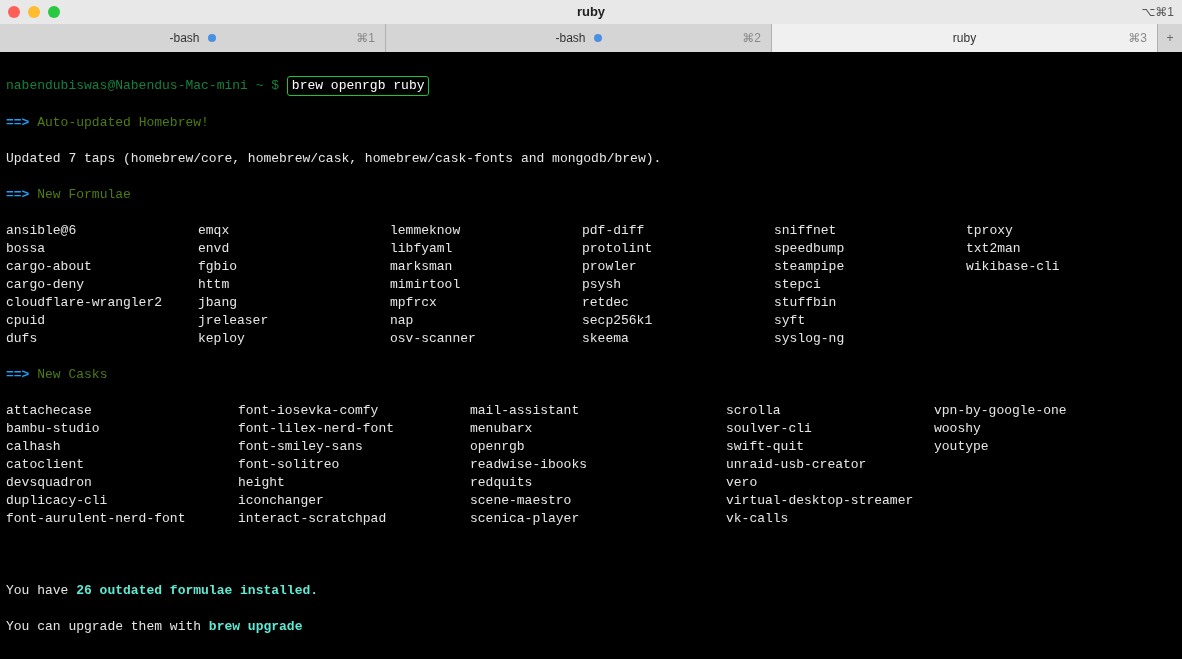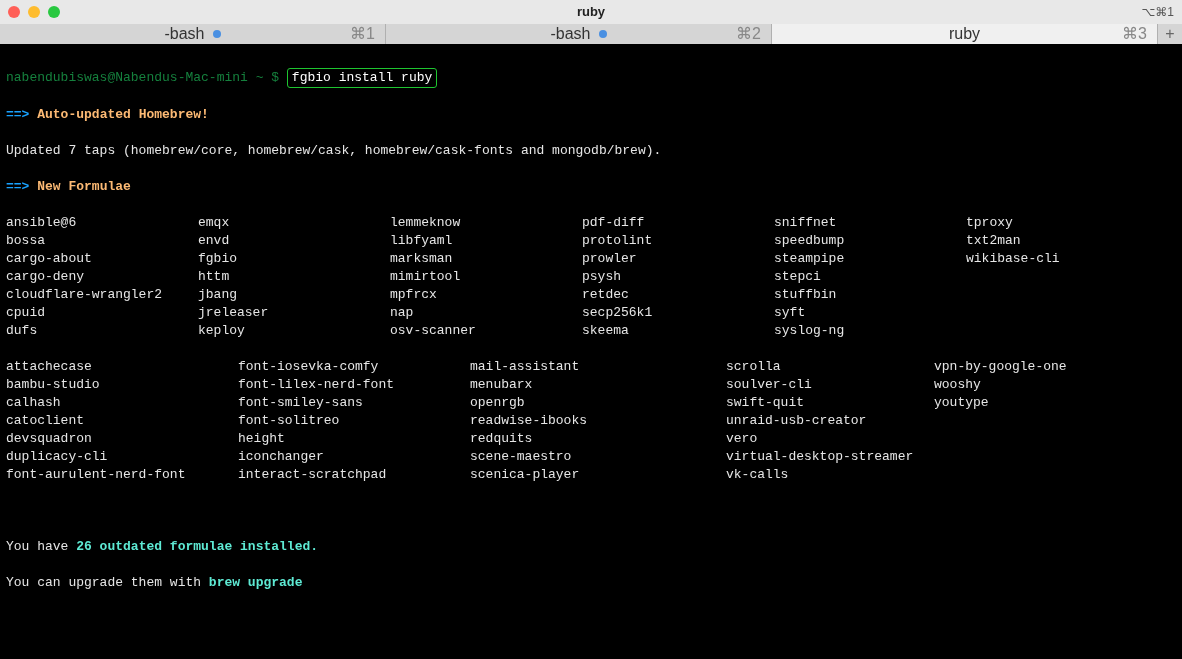--- a/index.html
+++ b/index.html
@@ -28,22 +28,22 @@
 .tl.green { background: #28c840; }
 .title-text {
   position: absolute; left: 0; right: 0; text-align: center;
   color: #222; font-weight: 600; font-size: 13px; font-family: -apple-system, sans-serif;
   pointer-events: none;
 }
 .titlebar-right {
   margin-left: auto; color: #555; font-size: 12px; font-family: -apple-system, sans-serif;
 }
 .tabbar {
-  height: 20px; display: flex; background: #d0d0d0;
-  font-family: -apple-system, sans-serif; font-size: 16px;
+  height: 28px; display: flex; background: #d0d0d0;
+  font-family: -apple-system, sans-serif; font-size: 12px;
 }
 .tab {
   flex: 1; display: flex; align-items: center; justify-content: center;
   gap: 8px; border-right: 1px solid #b0b0b0; color: #333; cursor: pointer;
   background: #d5d5d5;
   position: relative;
 }
 .tab.active { background: #f0f0f0; }
 .tab-label { }
 .tab-dot { width: 8px; height: 8px; background: #4a90e2; border-radius: 50%; }
@@ -59,21 +59,21 @@
 }
 .prompt-path { color: #15803d; }
 .cmd-box {
   display: inline-block;
   border: 1.5px solid #1ec530;
   border-radius: 3px;
   padding: 0 4px;
   color: #fff;
 }
 .arrow { color: #19a2ff; font-weight: bold; }
-.heading { color: #fdba74; font-weight: bold; }
+.heading { color: #4d7c0f; font-weight: normal; }
 .text-bold { color: #5eead4; font-weight: bold; }
 .cols { display: grid; }
 .formulae { grid-template-columns: 192px 192px 192px 192px 192px 192px; }
 .casks { grid-template-columns: 232px 232px 256px 208px 232px; }
 .cell { }
 </style>
 </head>
 <body>
 
 <div class="titlebar">
@@ -98,25 +98,26 @@
     <span class="tab-shortcut">⌘2</span>
   </div>
   <div class="tab active">
     <span class="tab-label">ruby</span>
     <span class="tab-shortcut">⌘3</span>
   </div>
   <div class="tab-plus">+</div>
 </div>
 
 <div class="terminal">
-<div><span class="prompt-path">nabendubiswas@Nabendus-Mac-mini ~ $ </span><span class="cmd-box">fgbio install ruby</span></div>
+<div><span class="prompt-path">nabendubiswas@Nabendus-Mac-mini ~ $ </span><span class="cmd-box">brew openrgb ruby</span></div>
 <div><span class="arrow">==&gt;</span> <span class="heading">Auto-updated Homebrew!</span></div>
 <div>Updated 7 taps (homebrew/core, homebrew/cask, homebrew/cask-fonts and mongodb/brew).</div>
 <div><span class="arrow">==&gt;</span> <span class="heading">New Formulae</span></div>
 <div id="formulae-grid"><div class="cols formulae"><div class="cell">ansible@6</div><div class="cell">emqx</div><div class="cell">lemmeknow</div><div class="cell">pdf-diff</div><div class="cell">sniffnet</div><div class="cell">tproxy</div></div><div class="cols formulae"><div class="cell">bossa</div><div class="cell">envd</div><div class="cell">libfyaml</div><div class="cell">protolint</div><div class="cell">speedbump</div><div class="cell">txt2man</div></div><div class="cols formulae"><div class="cell">cargo-about</div><div class="cell">fgbio</div><div class="cell">marksman</div><div class="cell">prowler</div><div class="cell">steampipe</div><div class="cell">wikibase-cli</div></div><div class="cols formulae"><div class="cell">cargo-deny</div><div class="cell">httm</div><div class="cell">mimirtool</div><div class="cell">psysh</div><div class="cell">stepci</div><div class="cell"></div></div><div class="cols formulae"><div class="cell">cloudflare-wrangler2</div><div class="cell">jbang</div><div class="cell">mpfrcx</div><div class="cell">retdec</div><div class="cell">stuffbin</div><div class="cell"></div></div><div class="cols formulae"><div class="cell">cpuid</div><div class="cell">jreleaser</div><div class="cell">nap</div><div class="cell">secp256k1</div><div class="cell">syft</div><div class="cell"></div></div><div class="cols formulae"><div class="cell">dufs</div><div class="cell">keploy</div><div class="cell">osv-scanner</div><div class="cell">skeema</div><div class="cell">syslog-ng</div><div class="cell"></div></div></div>
+<div><span class="arrow">==&gt;</span> <span class="heading">New Casks</span></div>
 <div id="casks-grid"><div class="cols casks"><div class="cell">attachecase</div><div class="cell">font-iosevka-comfy</div><div class="cell">mail-assistant</div><div class="cell">scrolla</div><div class="cell">vpn-by-google-one</div></div><div class="cols casks"><div class="cell">bambu-studio</div><div class="cell">font-lilex-nerd-font</div><div class="cell">menubarx</div><div class="cell">soulver-cli</div><div class="cell">wooshy</div></div><div class="cols casks"><div class="cell">calhash</div><div class="cell">font-smiley-sans</div><div class="cell">openrgb</div><div class="cell">swift-quit</div><div class="cell">youtype</div></div><div class="cols casks"><div class="cell">catoclient</div><div class="cell">font-solitreo</div><div class="cell">readwise-ibooks</div><div class="cell">unraid-usb-creator</div><div class="cell"></div></div><div class="cols casks"><div class="cell">devsquadron</div><div class="cell">height</div><div class="cell">redquits</div><div class="cell">vero</div><div class="cell"></div></div><div class="cols casks"><div class="cell">duplicacy-cli</div><div class="cell">iconchanger</div><div class="cell">scene-maestro</div><div class="cell">virtual-desktop-streamer</div><div class="cell"></div></div><div class="cols casks"><div class="cell">font-aurulent-nerd-font</div><div class="cell">interact-scratchpad</div><div class="cell">scenica-player</div><div class="cell">vk-calls</div><div class="cell"></div></div></div>
 <div>&nbsp;</div>
 <div><span>You have </span><span class="text-bold">26 outdated formulae installed.</span></div>
 <div><span>You can upgrade them with </span><span class="text-bold">brew upgrade</span></div>
 
 
 
 
 
 

